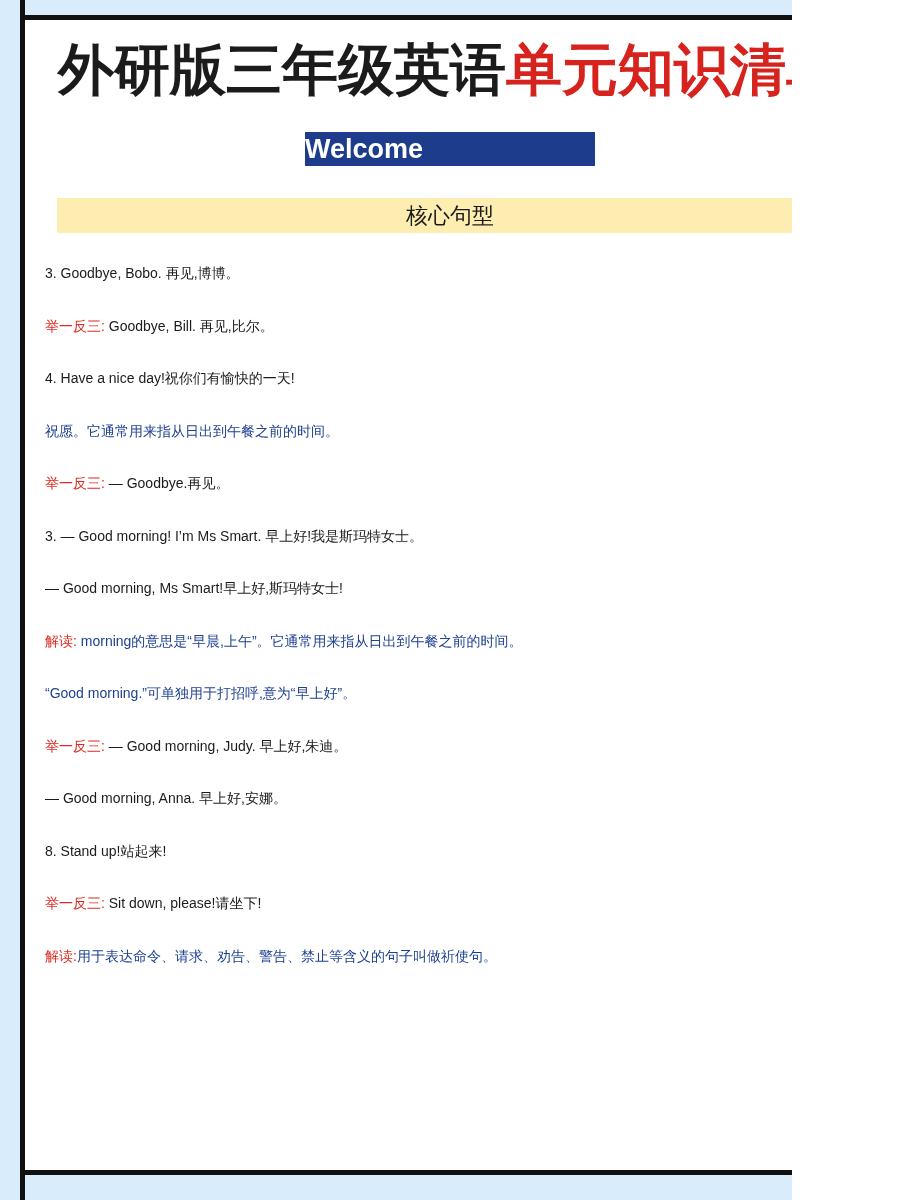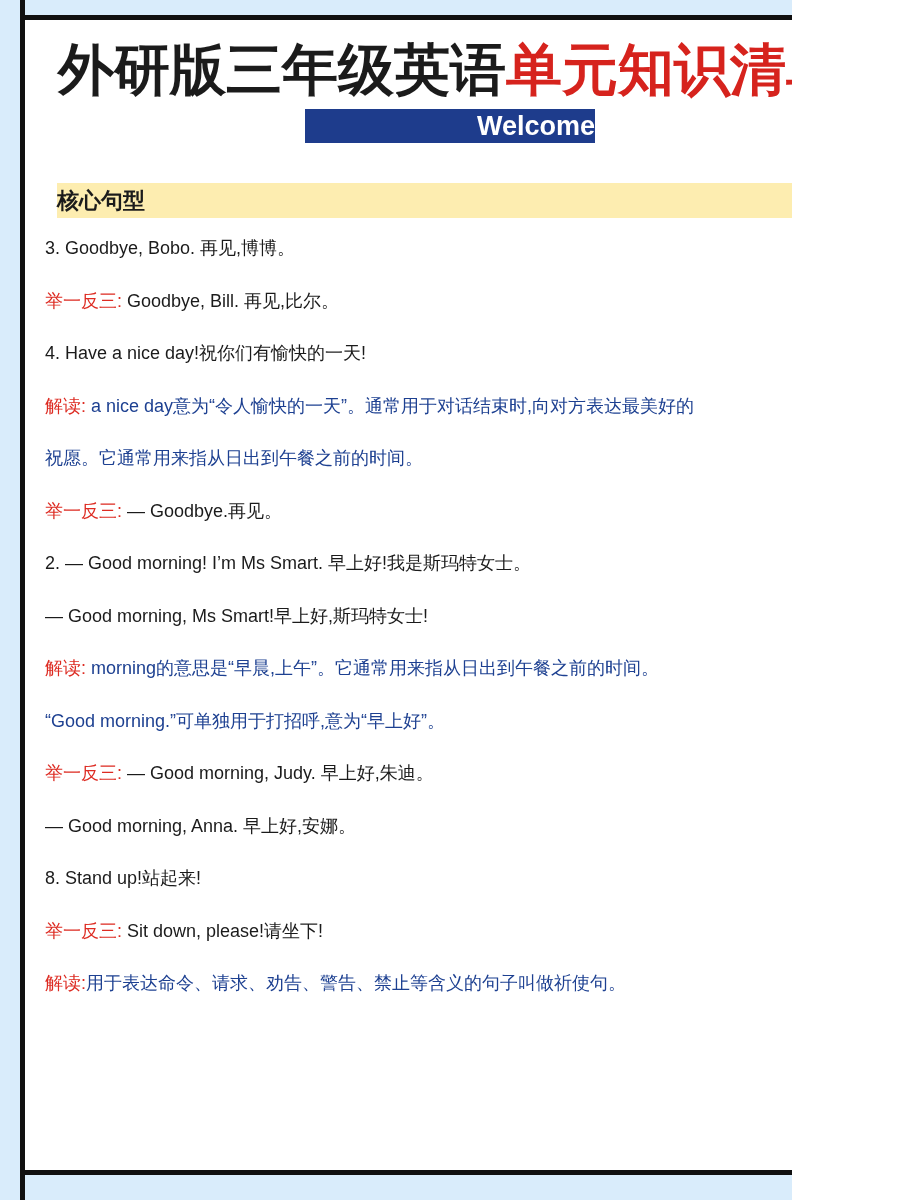--- a/index.html
+++ b/index.html
@@ -55,42 +55,42 @@
     font-weight: 900;
     letter-spacing: 0px;
     line-height: 66px;
     white-space: nowrap;
     color: var(--text-black);
   }
   .main-title .title-red { color: var(--title-red); }
   .unit-banner {
     width: 290px;
     height: 34px;
-    margin: 6px auto 0 auto;
+    margin: 29px auto 0 auto;
     background: var(--navy);
     color: #ffffff;
     font-size: 27px;
     font-weight: 600;
-    text-align: right;
+    text-align: left;
     line-height: 34px;
   }
   .section-bar {
     width: 786px;
     height: 35px;
-    margin: 40px auto 0 auto;
+    margin: 32px auto 0 auto;
     background: var(--yellow);
     color: var(--text-black);
     font-size: 22px;
-    font-weight: 700;
-    text-align: left;
+    font-weight: 400;
+    text-align: center;
     line-height: 35px;
   }
   .content-lines {
-    margin-top: 18px;
-    font-size: 18px;
+    margin-top: 28px;
+    font-size: 14px;
   }
   .line {
     line-height: 24px;
     margin-bottom: 28.5px;
     white-space: nowrap;
   }
   .seg-black { color: var(--text-black); }
   .seg-blue  { color: var(--text-blue); }
   .seg-red   { color: var(--label-red); }
   .seg-red-underline {
@@ -111,24 +111,23 @@
       <h1 class="main-title"><span>外研版三年级英语</span><span class="title-red">单元知识清单</span></h1>
 
       <div class="unit-banner">Welcome</div>
 
       <div class="section-bar">核心句型</div>
 
       <div class="content-lines">
           <div class="line"><span class="seg-black">3. Goodbye, Bobo. 再见,博博。</span></div>
           <div class="line"><span class="seg-red">举一反三:</span><span class="seg-black"> Goodbye, Bill. 再见,比尔。</span></div>
           <div class="line"><span class="seg-black">4. Have a nice day!祝你们有愉快的一天!</span></div>
-          <div class="line"><span class="seg-red">解读:</span><span class="seg-blue"> a nice day意为“令人愉快的一天”。通常用于对话结束时,向对方表达最美好的</span></div>
           <div class="line"><span class="seg-blue">祝愿。它通常用来指从日出到午餐之前的时间。</span></div>
           <div class="line"><span class="seg-red">举一反三:</span><span class="seg-black"> — Goodbye.再见。</span></div>
-          <div class="line"><span class="seg-black">2. — Good morning! I’m Ms Smart. 早上好!我是斯玛特女士。</span></div>
+          <div class="line"><span class="seg-black">3. — Good morning! I’m Ms Smart. 早上好!我是斯玛特女士。</span></div>
           <div class="line"><span class="seg-black">— Good morning, Ms Smart!早上好,斯玛特女士!</span></div>
           <div class="line"><span class="seg-red">解读:</span><span class="seg-blue"> morning的意思是“早晨,上午”。它通常用来指从日出到午餐之前的时间。</span></div>
           <div class="line"><span class="seg-blue">“Good morning.”可单独用于打招呼,意为“早上好”。</span></div>
           <div class="line"><span class="seg-red">举一反三:</span><span class="seg-black"> — Good morning, Judy. 早上好,朱迪。</span></div>
           <div class="line"><span class="seg-black">— Good morning, Anna. 早上好,安娜。</span></div>
           <div class="line"><span class="seg-black">8. Stand up!站起来!</span></div>
           <div class="line"><span class="seg-red">举一反三:</span><span class="seg-black"> Sit down, please!请坐下!</span></div>
           <div class="line"><span class="seg-red">解读:</span><span class="seg-blue">用于表达命令、请求、劝告、警告、禁止等含义的句子叫做祈使句。</span></div>
         </div>
 

